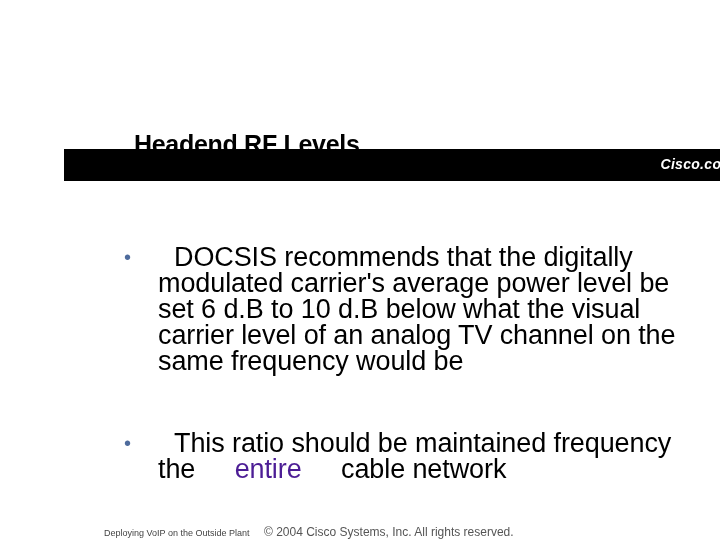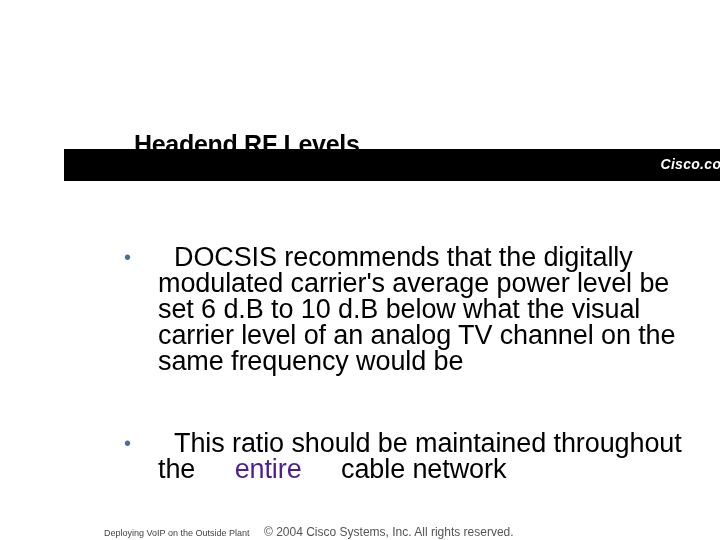--- a/index.html
+++ b/index.html
@@ -34,21 +34,21 @@
   <div class="body">
     <div class="bullet">
       <div class="bullet-dot">•</div>
       <div class="bullet-text">
         <span>DOCSIS recommends that the digitally modulated carrier's average power level be set 6 d.B to 10 d.B below what the visual carrier level of an analog TV channel on the same frequency would be</span>
       </div>
     </div>
     <div class="bullet">
       <div class="bullet-dot">•</div>
       <div class="bullet-text">
-        <span>This ratio should be maintained throughout the </span><span class="entire">entire</span><span> cable network</span>
+        <span>This ratio should be maintained frequency the </span><span class="entire">entire</span><span> cable network</span>
       </div>
     </div>
   </div>
 
   <div class="footer">
     <div class="foot-left">Deploying VoIP on the Outside Plant</div>
     <div class="foot-center">© 2004 Cisco Systems, Inc. All rights reserved.</div>
     <div class="foot-right">50</div>
   </div>
 

